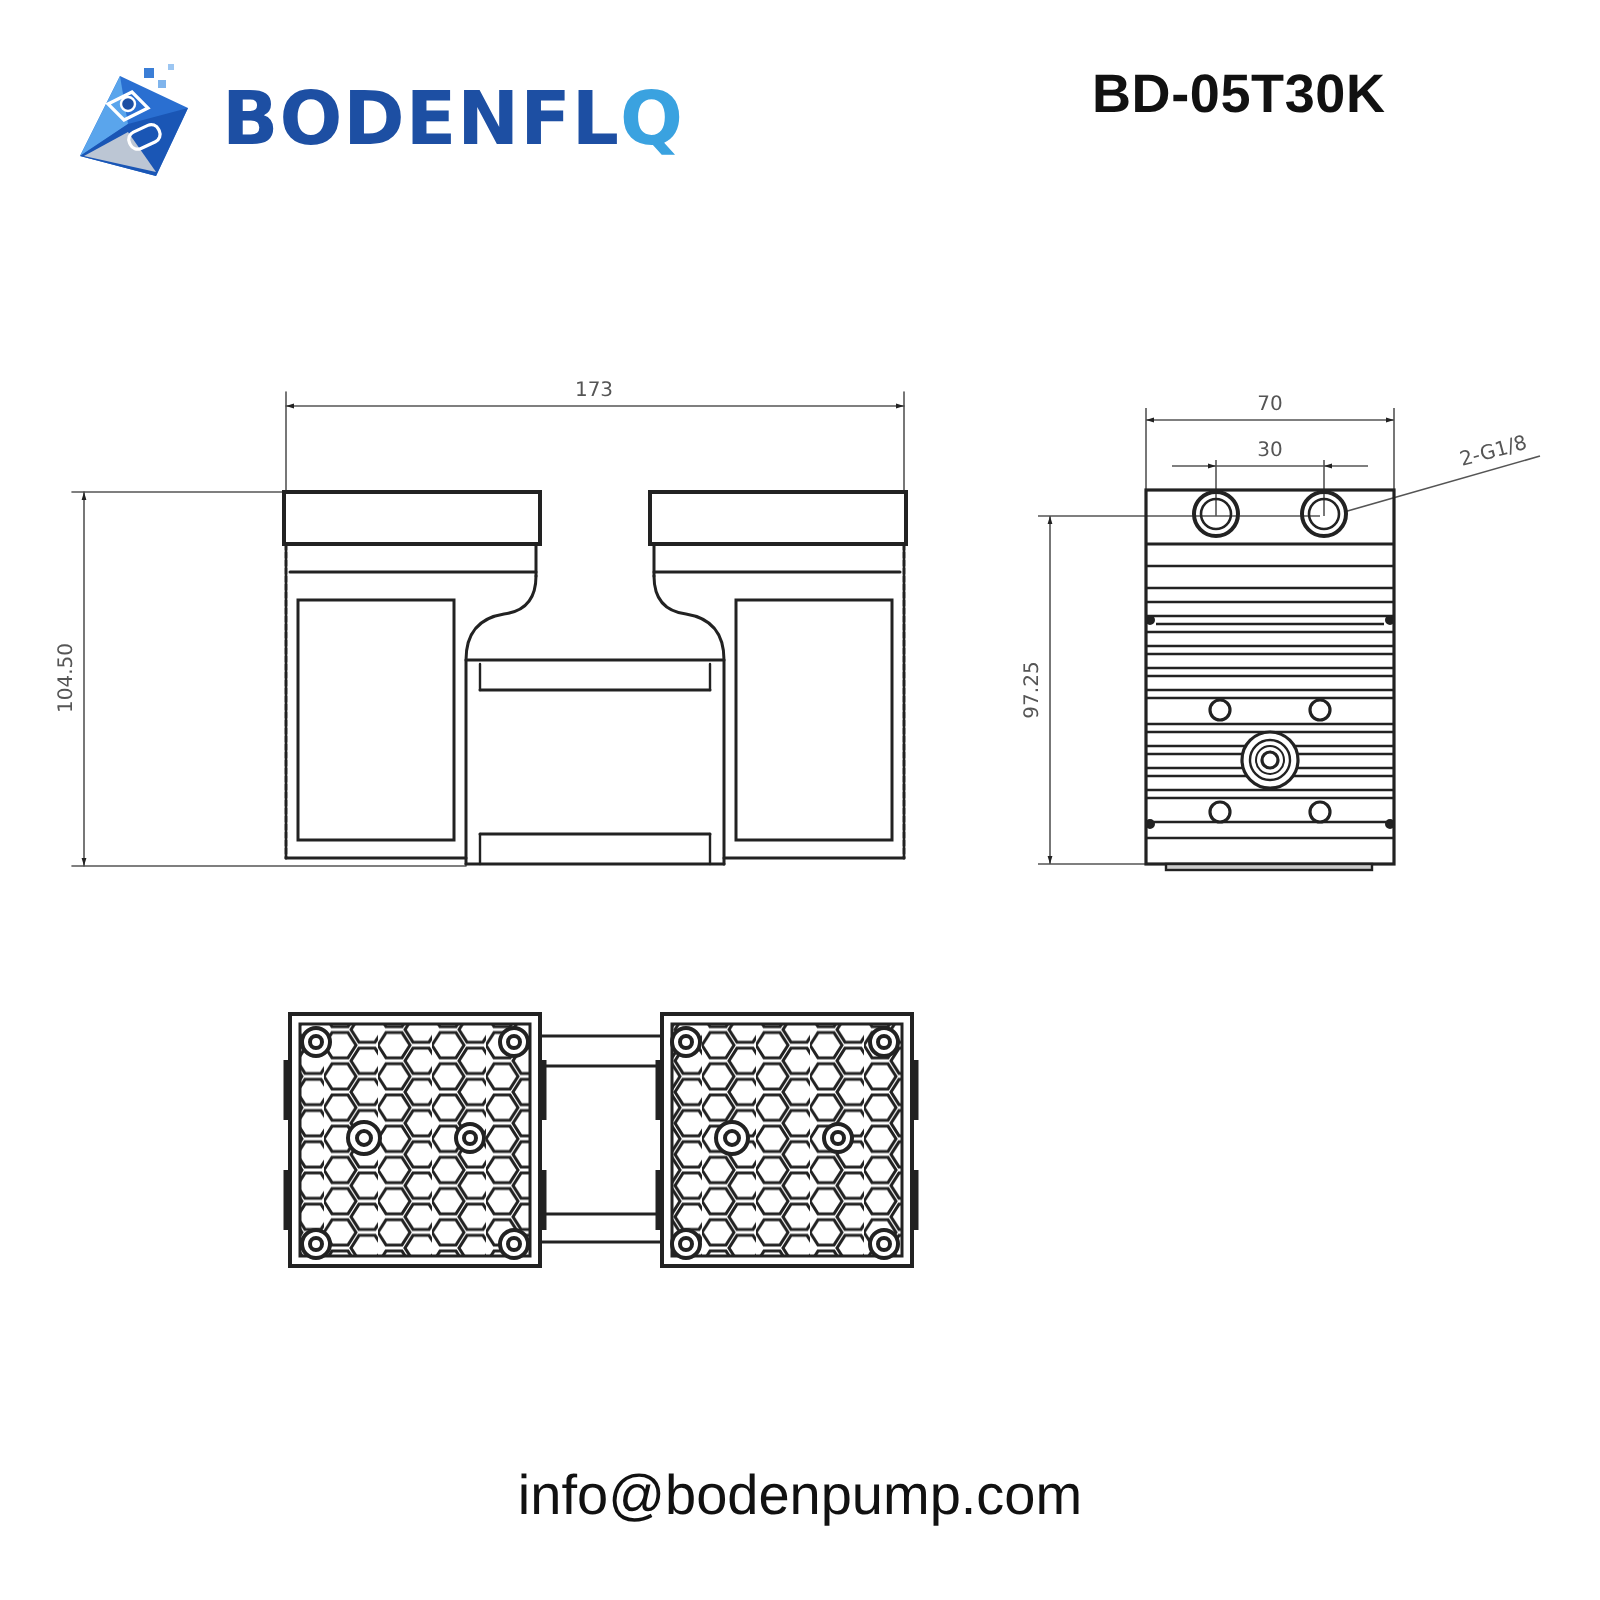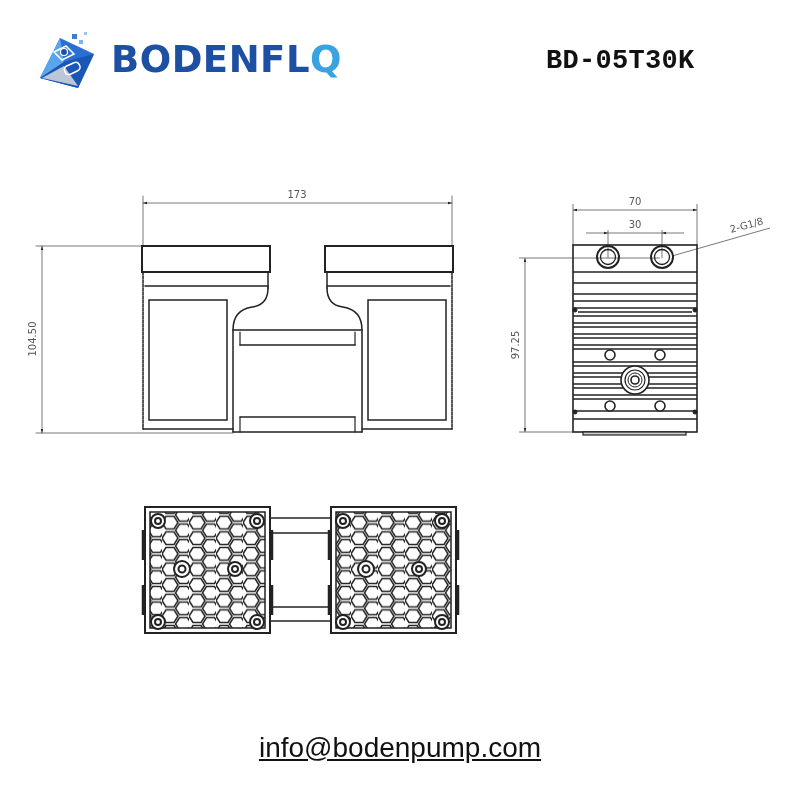--- a/index.html
+++ b/index.html
@@ -1,24 +1,24 @@
 <!DOCTYPE html>
 <html><head>
 <meta charset="utf-8">
 <style>
   html, body { margin: 0; padding: 0; background: #ffffff; }
   body { width: 800px; height: 800px; position: relative; overflow: hidden; font-family: "Liberation Sans", sans-serif; }
   .logo { position: absolute; left: 34px; top: 28px; width: 280px; height: 64px; }
   .logo-mark { position: absolute; left: 0; top: 0; width: 64px; height: 64px; }
   .logo-text { position: absolute; left: 77px; top: 10px; font-family: "DejaVu Sans", sans-serif; font-weight: bold; font-size: 37px; letter-spacing: 0.5px; color: #1d4fa3; line-height: 44px; }
   .logo-text .q { color: #3aa2e0; }
-  .model { position: absolute; left: 546px; top: 46px; font-family: Liberation Mono, monospace; font-weight: bold; font-size: 27px; color: #111; letter-spacing: 0.3px; }
+  .model { position: absolute; left: 546px; top: 32px; font-family: Liberation Sans, sans-serif; font-weight: bold; font-size: 27px; color: #111; letter-spacing: 0.3px; }
   .drawing { position: absolute; left: 0; top: 0; width: 800px; height: 800px; }
   .dim-text { font-family: "DejaVu Sans", sans-serif; font-size: 10px; fill: #555; }
-  .email { position: absolute; left: 0; width: 800px; top: 732px; text-align: center; font-family: "Liberation Sans", sans-serif; font-size: 28px; color: #111; text-decoration: underline; }
+  .email { position: absolute; left: 0; width: 800px; top: 732px; text-align: center; font-family: "Liberation Sans", sans-serif; font-size: 28px; color: #111; }
 </style>
 </head>
 <body>
 
 <div class="logo">
   <svg class="logo-mark" viewBox="0 0 64 64">
     <polygon points="6,50 26,10 60,26 44,60" fill="#2a6fd1"></polygon>
     <polygon points="6,50 26,10 30,34" fill="#5aa5ec"></polygon>
     <polygon points="6,50 44,60 60,26 30,34" fill="#1a56b5"></polygon>
     <polygon points="8,50 44,58 30,38" fill="#d9d9d9" opacity="0.85"></polygon>

